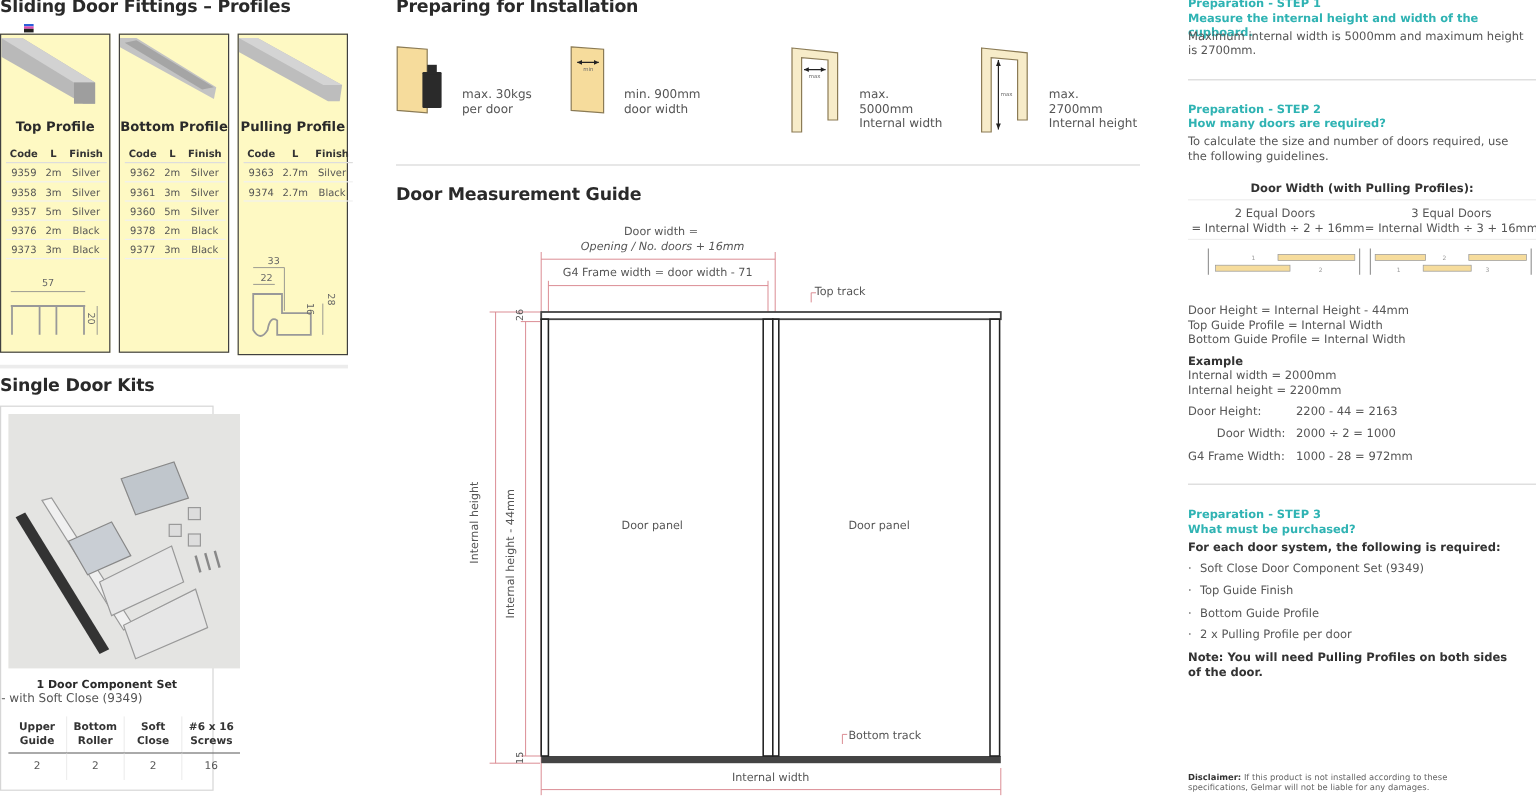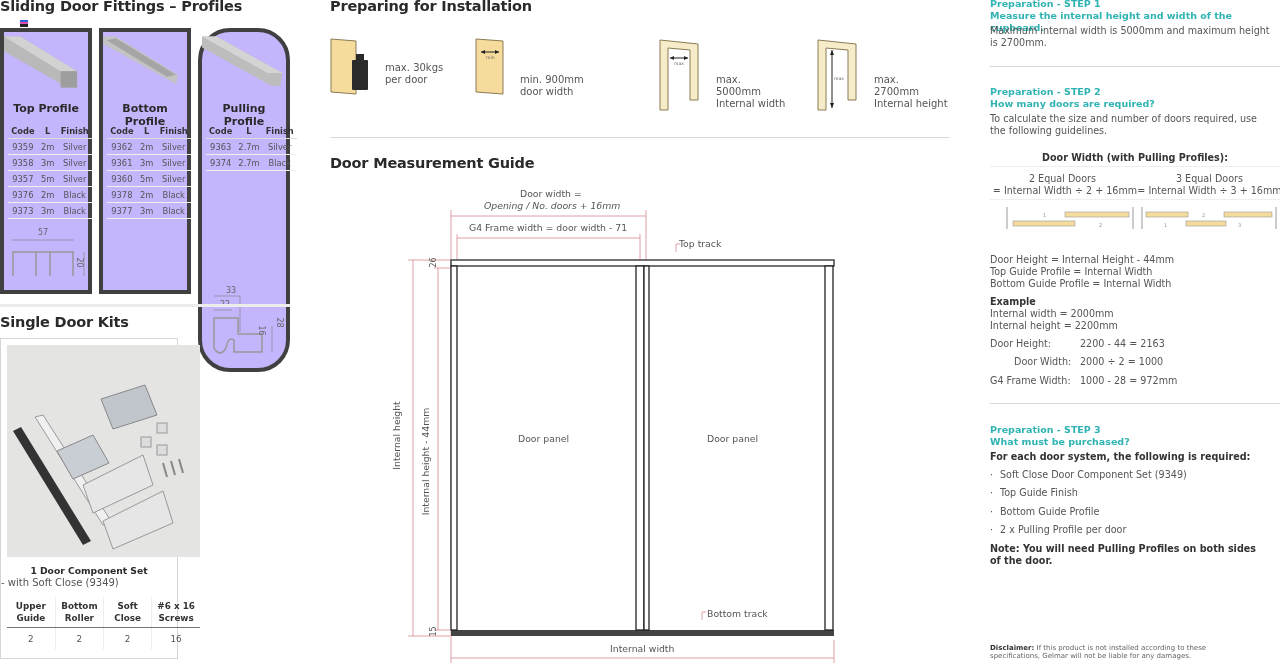--- a/index.html
+++ b/index.html
@@ -3,21 +3,21 @@
 <meta charset="utf-8">
 <style>
   * { box-sizing: border-box; margin: 0; padding: 0; }
   html, body { width: 1280px; height: 663px; overflow: hidden; background: #ffffff; }
   body { font-family: "DejaVu Sans", sans-serif; color: #3a3a3a; position: relative; }
   .abs { position: absolute; }
   h1, h2 { font-weight: 600; color: #2a2a2a; letter-spacing: -0.2px; }
   .h-title { font-size: 14.5px; }
 
   
-  .card { position: absolute; border: 4px solid #404040; background: #c4b5fd; }
+  .card { position: absolute; border: 1px solid #404040; background: #fef9c3; }
   .prof-img { position: absolute; left: 0; top: 0; width: 100%; height: 62px; }
   .prof-name { position: absolute; width: 100%; text-align: center; font-size: 11px; font-weight: 600; color: #2a2a2a; top: 70px; }
   table.spec { position: absolute; left: 4px; top: 92px; border-collapse: collapse; font-size: 8.3px; color: #555; }
   table.spec th { font-weight: 700; color: #333; text-align: center; padding: 2px 3px; border-bottom: 1px solid #ddd; }
   table.spec td { text-align: center; padding: 2px 3px; height: 16px; border-bottom: 1px solid #f0f0f0; }
   .dim { position: absolute; left: 0; bottom: 0; width: 100%; height: 70px; }
 
   .hr { position: absolute; height: 1px; background: #d8d8d8; }
   .hr.thick { height: 3px; background: #ececec; }
 
@@ -148,21 +148,21 @@
         </tr>
     <tr>
           <td>9377</td>
           <td>3m</td>
           <td>Black</td>
         </tr>
   </tbody>
     </table>
 </div>
 
-<div class="card" style="left:198px;top:28px;width:92px;height:344px;border-radius:32px;">
+<div class="card" style="left:198px;top:28px;width:92px;height:268px;">
   <svg class="prof-img" viewBox="0 0 92 62">
     <polygon points="0,2 16,2 88,42 86,56 76,56 0,14" fill="#bdbdbd"></polygon>
     <polygon points="0,2 16,2 88,42 72,42" fill="#d4d4d4"></polygon>
   </svg>
   <div class="prof-name">Pulling Profile</div>
   <table class="spec" style="width:86px;">
     <tbody>
         <tr>
           <th>Code</th>
           <th>L</th>
@@ -235,21 +235,21 @@
     </table>
 </div>
 
 <h2 class="abs h-title" style="left:330px;top:-2px;">Preparing for Installation</h2>
 
 <svg class="abs" style="left:330px;top:38px;" width="40" height="58" viewBox="0 0 40 58">
   <polygon points="1,1 26,3 26,56 1,54" fill="#f6dc9c" stroke="#8b7b55" stroke-width="1"></polygon>
   <rect x="22" y="22" width="16" height="30" rx="1" fill="#2a2a2a"></rect>
   <rect x="26" y="16" width="8" height="8" fill="#2a2a2a"></rect>
 </svg>
-<div class="inst-text" style="left:385px;top:62px;">
+<div class="inst-text" style="left:385px;top:74px;">
   <div>max. 30kgs</div>
     <div>per door</div>
 </div>
 
 <svg class="abs" style="left:475px;top:38px;" width="32" height="58" viewBox="0 0 32 58">
   <polygon points="1,1 28,3 28,56 1,54" fill="#f6dc9c" stroke="#8b7b55" stroke-width="1"></polygon>
   <line x1="6" y1="14" x2="24" y2="14" stroke="#222" stroke-width="1"></line>
   <polygon points="6,14 10,12 10,16" fill="#222"></polygon>
   <polygon points="24,14 20,12 20,16" fill="#222"></polygon>
   <text x="11" y="21" font-size="4.5" fill="#666" font-family="DejaVu Sans, sans-serif">min</text>

